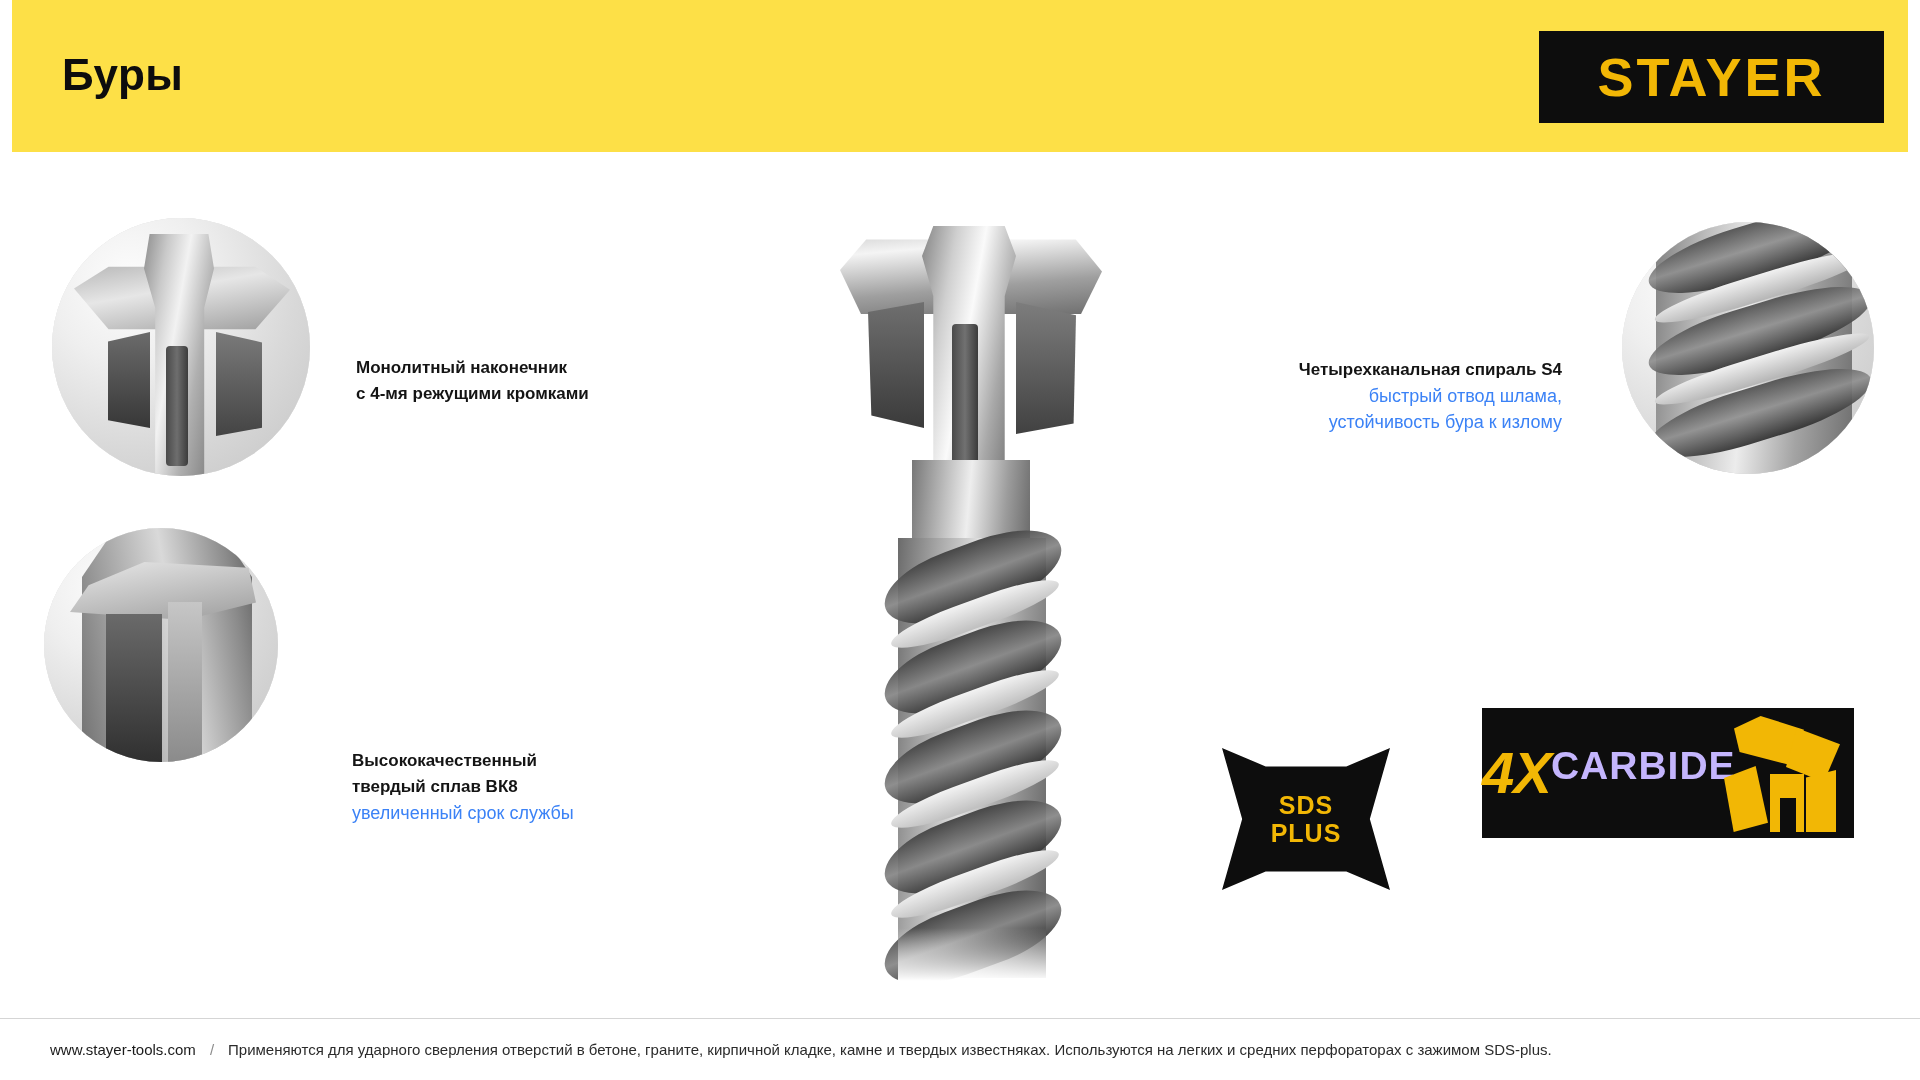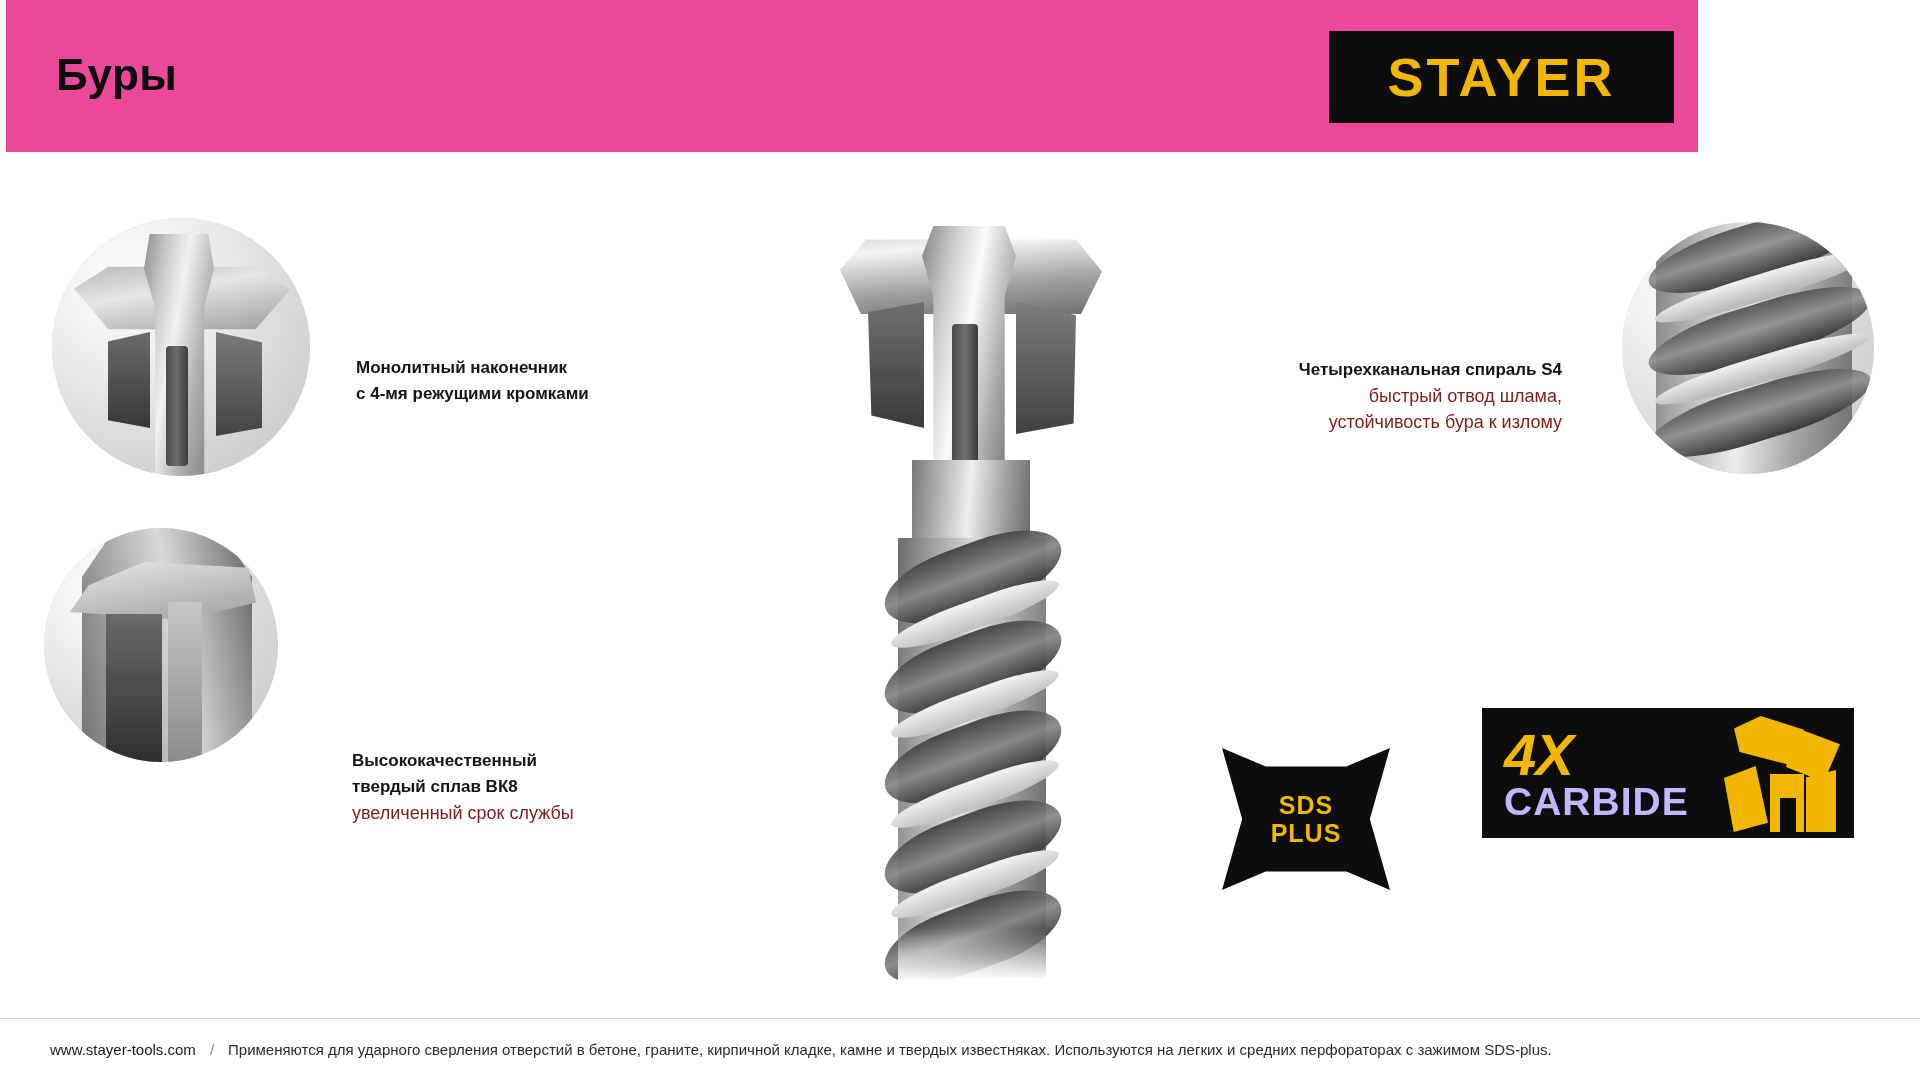--- a/index.html
+++ b/index.html
@@ -13,24 +13,24 @@
     height: 1080px;
     font-family: "Liberation Sans", sans-serif;
     color: #1a1a1a;
     overflow: hidden;
     position: relative;
   }
 
   
   .header {
     position: absolute;
-    left: 6px; top: 0;
-    width: 1692px;
+    left: 12px; top: 0;
+    width: 1896px;
     height: 152px;
-    background: #ec4899;
+    background: #fde047;
   }
   .header-title {
     position: absolute;
     left: 50px;
     top: 50px;
     font-size: 44px;
     font-weight: bold;
     color: #0d0d0d;
     letter-spacing: 0.5px;
   }
@@ -57,21 +57,21 @@
     font-size: 17px;
     font-weight: bold;
     line-height: 26px;
     color: #141414;
     margin: 0;
     white-space: pre-line;
   }
   .callout-sub {
     font-size: 18px;
     line-height: 26px;
-    color: #7f1d1d;
+    color: #3b82f6;
     margin: 0;
     white-space: pre-line;
   }
   .callout-text.right { text-align: right; }
 
   
   .bubble {
     position: absolute;
     border-radius: 50%;
     overflow: hidden;
@@ -243,22 +243,21 @@
 
   .carbide-badge {
     position: absolute;
     left: 1482px; top: 708px;
     width: 372px; height: 130px;
     background: #0d0d0d;
     display: flex;
     align-items: center;
   }
   .carbide-left {
-    padding-left: 22px;
-    display: flex; flex-direction: column;
+    display: flex; flex-direction: row;
     justify-content: flex-end;
   }
   .carbide-4x {
     color: #f2b705;
     font-size: 58px;
     font-weight: bold;
     font-style: italic;
     line-height: 54px;
     letter-spacing: -1px;
   }

